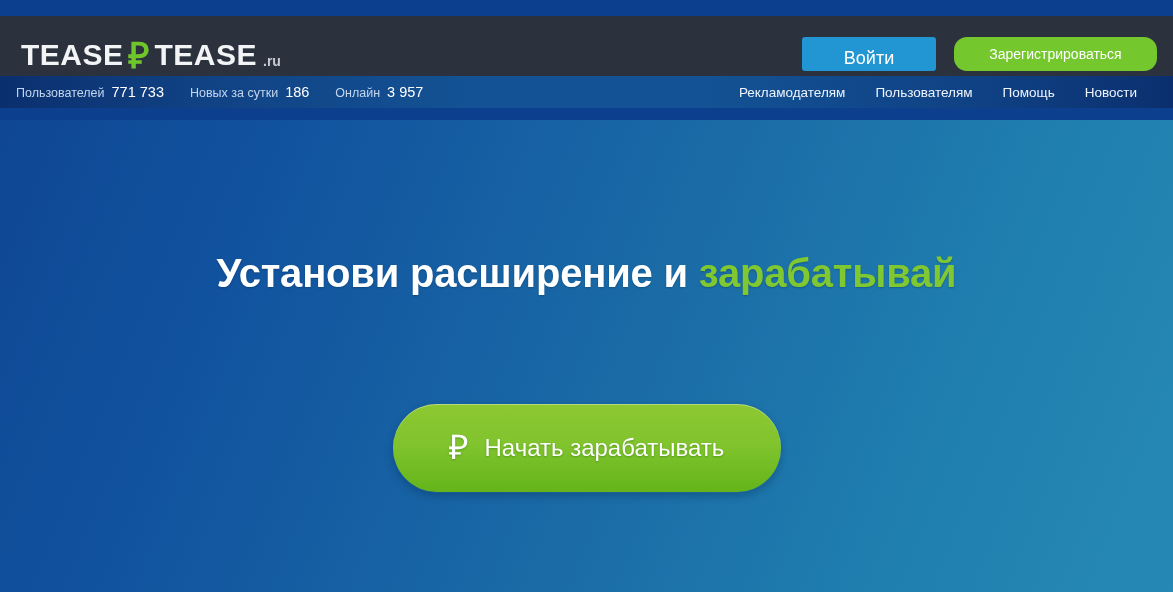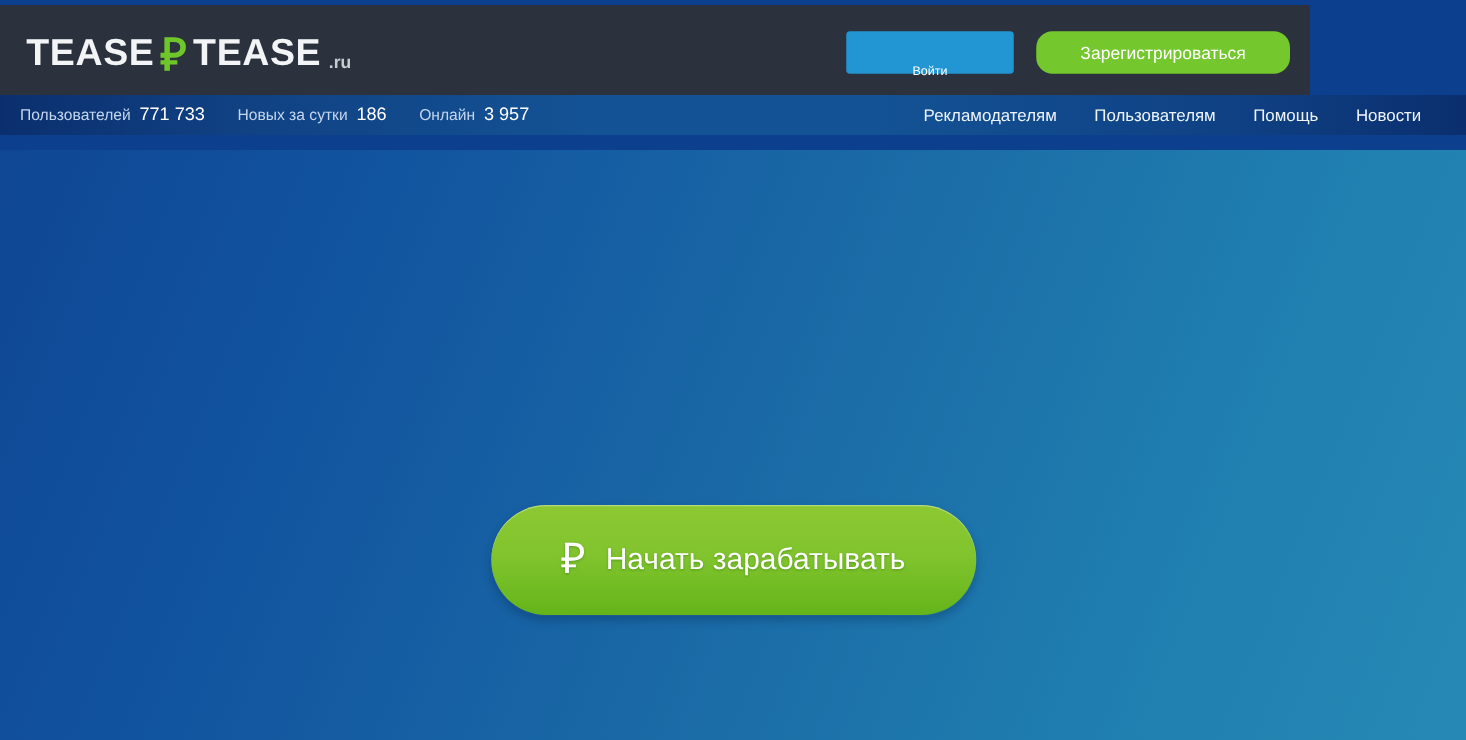--- a/index.html
+++ b/index.html
@@ -19,22 +19,22 @@
     position: relative;
     width: 1173px;
     height: 592px;
     overflow: hidden;
   }
 
   
   .topbar {
     position: absolute;
     left: 0;
-    top: 4px;
-    width: 1048px;
+    top: 16px;
+    width: 1173px;
     height: 76px;
     background: #2b313d;
     box-sizing: border-box;
   }
 
   .logo {
     position: absolute;
     left: 21px;
     top: 21px;
     display: flex;
@@ -71,26 +71,26 @@
     position: absolute;
     right: 16px;
     top: 21px;
     display: flex;
     align-items: center;
     gap: 18px;
   }
   .btn-login {
     height: 34px;
     min-width: 134px;
-    padding: 16px 18px;
+    padding: 4px 18px;
     border: 0;
     border-radius: 3px;
     background: #2196d3;
     color: #ffffff;
-    font-size: 10px;
+    font-size: 18px;
     font-family: "Liberation Sans", sans-serif;
     cursor: pointer;
     line-height: 34px;
     text-align: center;
     box-sizing: border-box;
   }
   .btn-register {
     height: 34px;
     min-width: 203px;
     padding: 0 18px;
@@ -297,20 +297,21 @@
       <a class="nav-link">Пользователям</a>
       <a class="nav-link">Помощь</a>
       <a class="nav-link">Новости</a>
     </div>
 
   </div>
 
   <div class="hero">
     <div class="hero-inner">
 
+      <h1 class="hero-title"><span>Установи расширение и </span><span class="accent">зарабатывай</span></h1>
 
 
       <div class="cta-wrap">
         <button class="cta-button">
           <span class="cta-ruble">₽</span>
           <span class="cta-label">Начать зарабатывать</span>
         </button>
       </div>
 
     </div>

